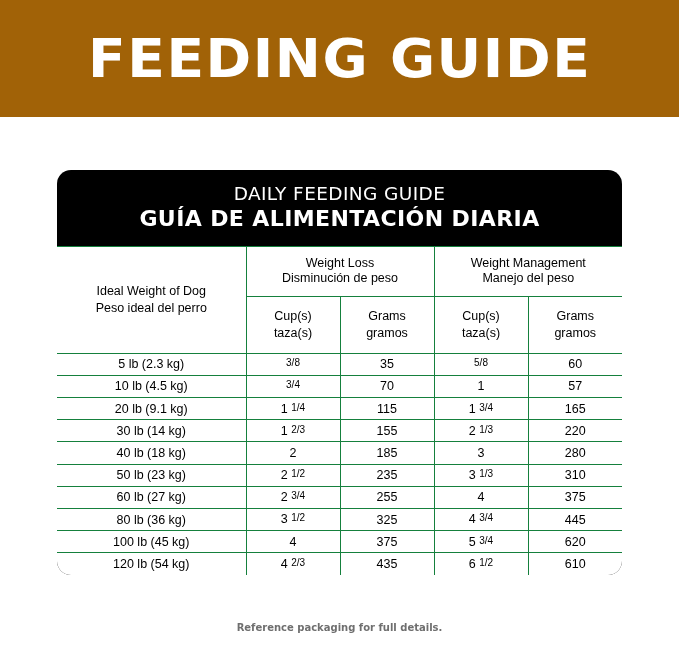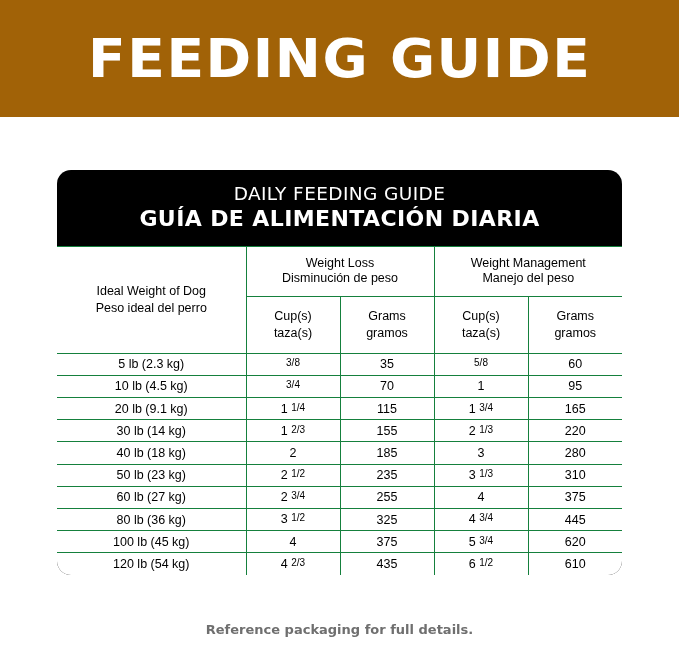--- a/index.html
+++ b/index.html
@@ -140,21 +140,21 @@
   table.feeding tbody tr:last-child td { border-bottom: none; }
 
   
   .footer {
     position: absolute;
     left: 0;
     top: 622px;
     width: 679px;
     text-align: center;
     color: #6f6f6f;
-    font-size: 13px;
+    font-size: 10px;
     font-weight: bold;
     font-family: "DejaVu Sans", sans-serif;
   }
 </style>
 </head>
 <body>
 
 <div class="page">
 
   <div class="banner">
@@ -215,21 +215,21 @@
           <td><span class="whole"></span> <span class="frac">3/8</span></td>
           <td>35</td>
           <td><span class="whole"></span> <span class="frac">5/8</span></td>
           <td>60</td>
         </tr>
         <tr>
           <td>10 lb (4.5 kg)</td>
           <td><span class="whole"></span> <span class="frac">3/4</span></td>
           <td>70</td>
           <td><span class="whole">1</span> <span class="frac"></span></td>
-          <td>95</td>
+          <td>57</td>
         </tr>
         <tr>
           <td>20 lb (9.1 kg)</td>
           <td><span class="whole">1</span> <span class="frac">1/4</span></td>
           <td>115</td>
           <td><span class="whole">1</span> <span class="frac">3/4</span></td>
           <td>165</td>
         </tr>
         <tr>
           <td>30 lb (14 kg)</td>

